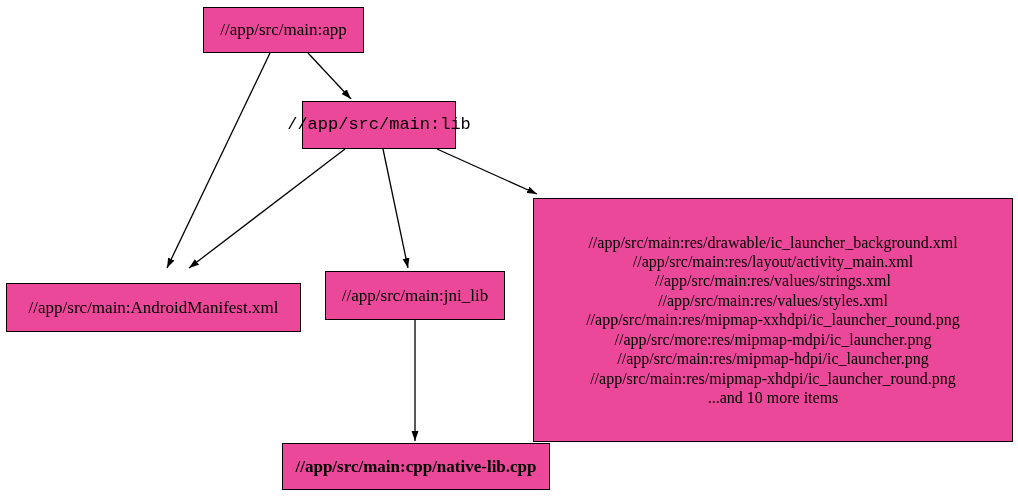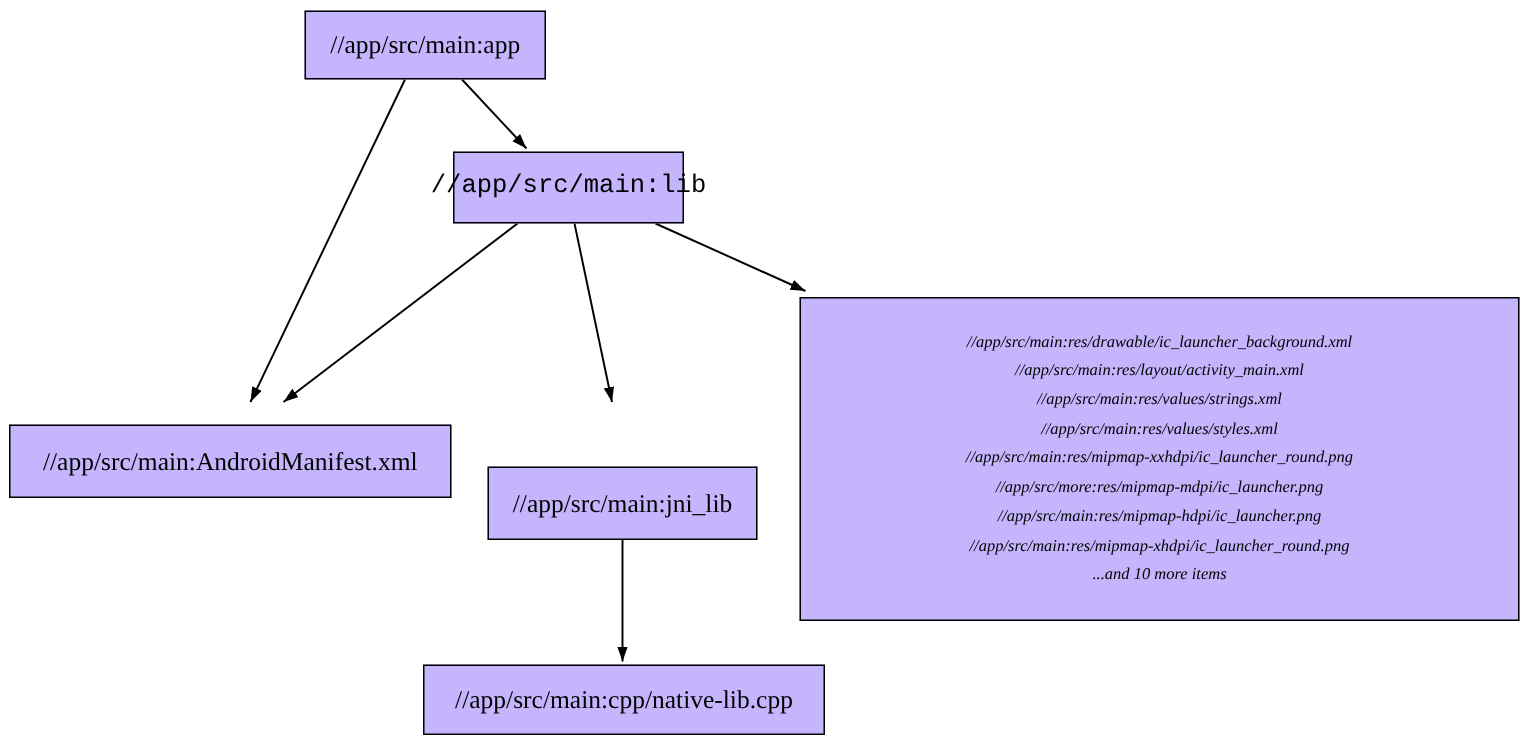--- a/index.html
+++ b/index.html
@@ -21,44 +21,43 @@
     left: 0;
     top: 0;
     width: 1018px;
     height: 496px;
     pointer-events: none;
   }
   .node {
     position: absolute;
     box-sizing: border-box;
     border: 1px solid #000000;
-    background: #c4b5fd;
+    background: #ec4899;
     display: flex;
     align-items: center;
     justify-content: center;
     text-align: left;
     font-size: 17px;
     line-height: 1.15;
     white-space: nowrap;
   }
   .node-app      { left: 203px; top: 7px;   width: 161px; height: 46px; }
   .node-lib      { left: 302px; top: 101px; width: 154px; height: 48px; font-family: Liberation Mono, monospace; }
   .node-manifest { left: 6px;   top: 283px; width: 295px; height: 49px; }
-  .node-jni      { left: 325px; top: 271px; width: 180px; height: 49px; margin-top: 40px; }
-  .node-cpp      { left: 282px; top: 443px; width: 268px; height: 47px; }
+  .node-jni      { left: 325px; top: 271px; width: 180px; height: 49px; }
+  .node-cpp      { left: 282px; top: 443px; width: 268px; height: 47px; font-weight: bold; }
   .node-res {
     left: 533px;
     top: 198px;
     width: 480px;
-    height: 216px;
+    height: 244px;
     flex-direction: column;
     justify-content: center;
-    font-size: 11px;
+    font-size: 16px;
     line-height: 19.4px;
-    font-style: italic;
   }
   .node-res .res-line {
     display: block;
   }
 </style>
 </head>
 <body>
 
 <div class="graph-canvas">
 

